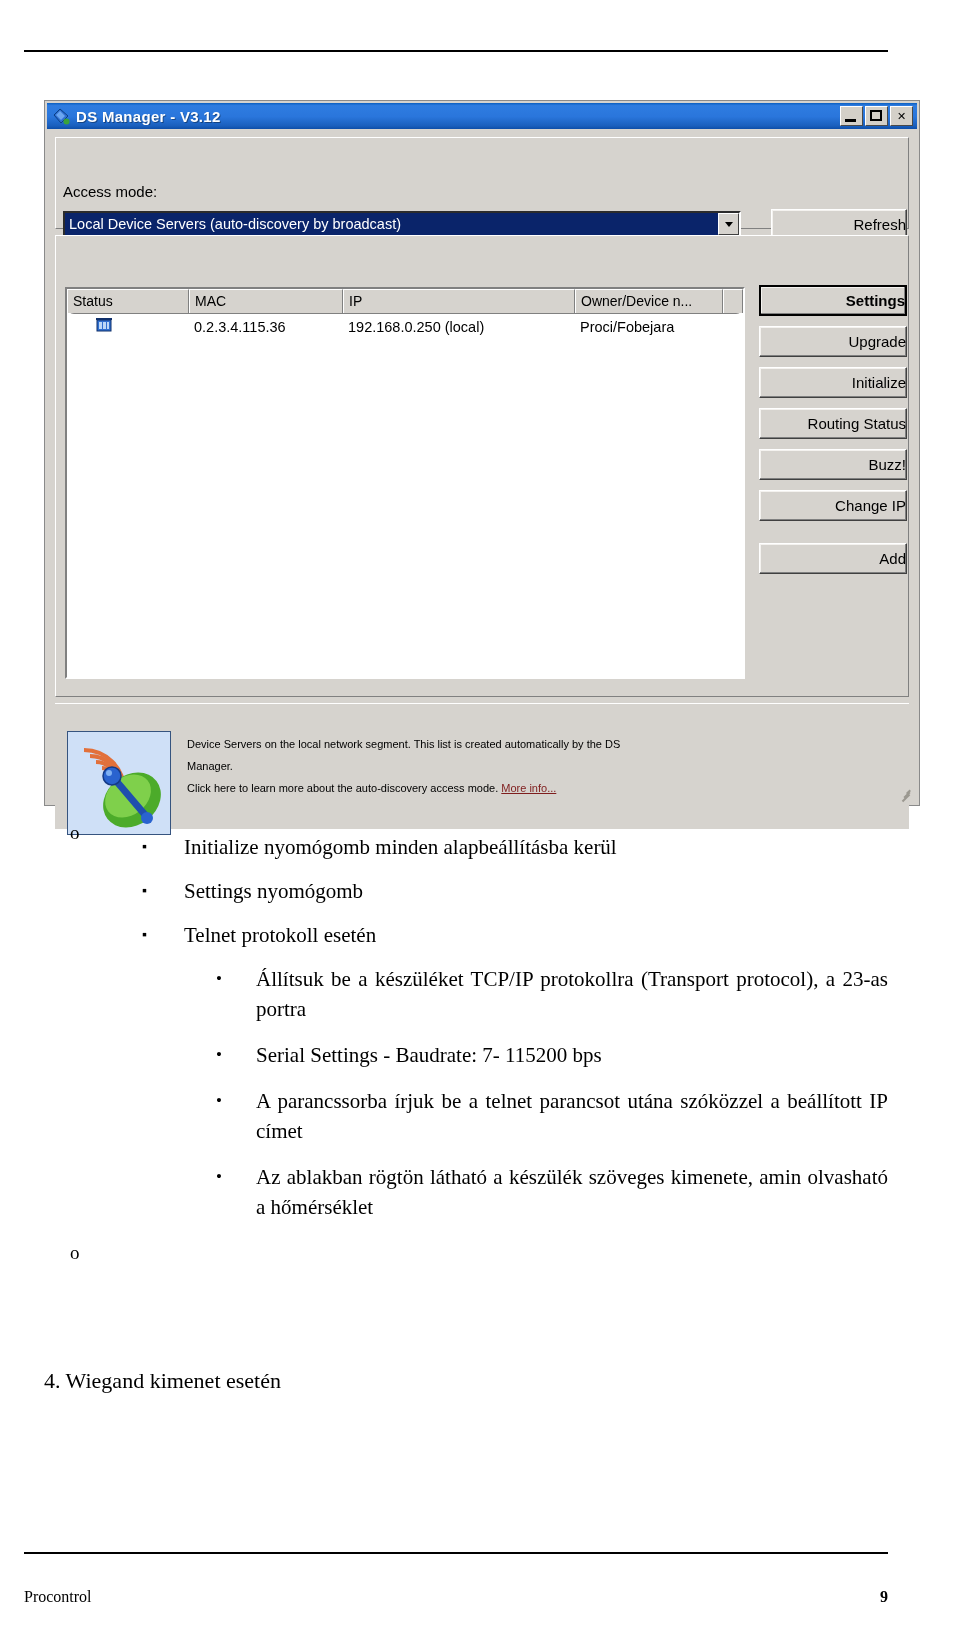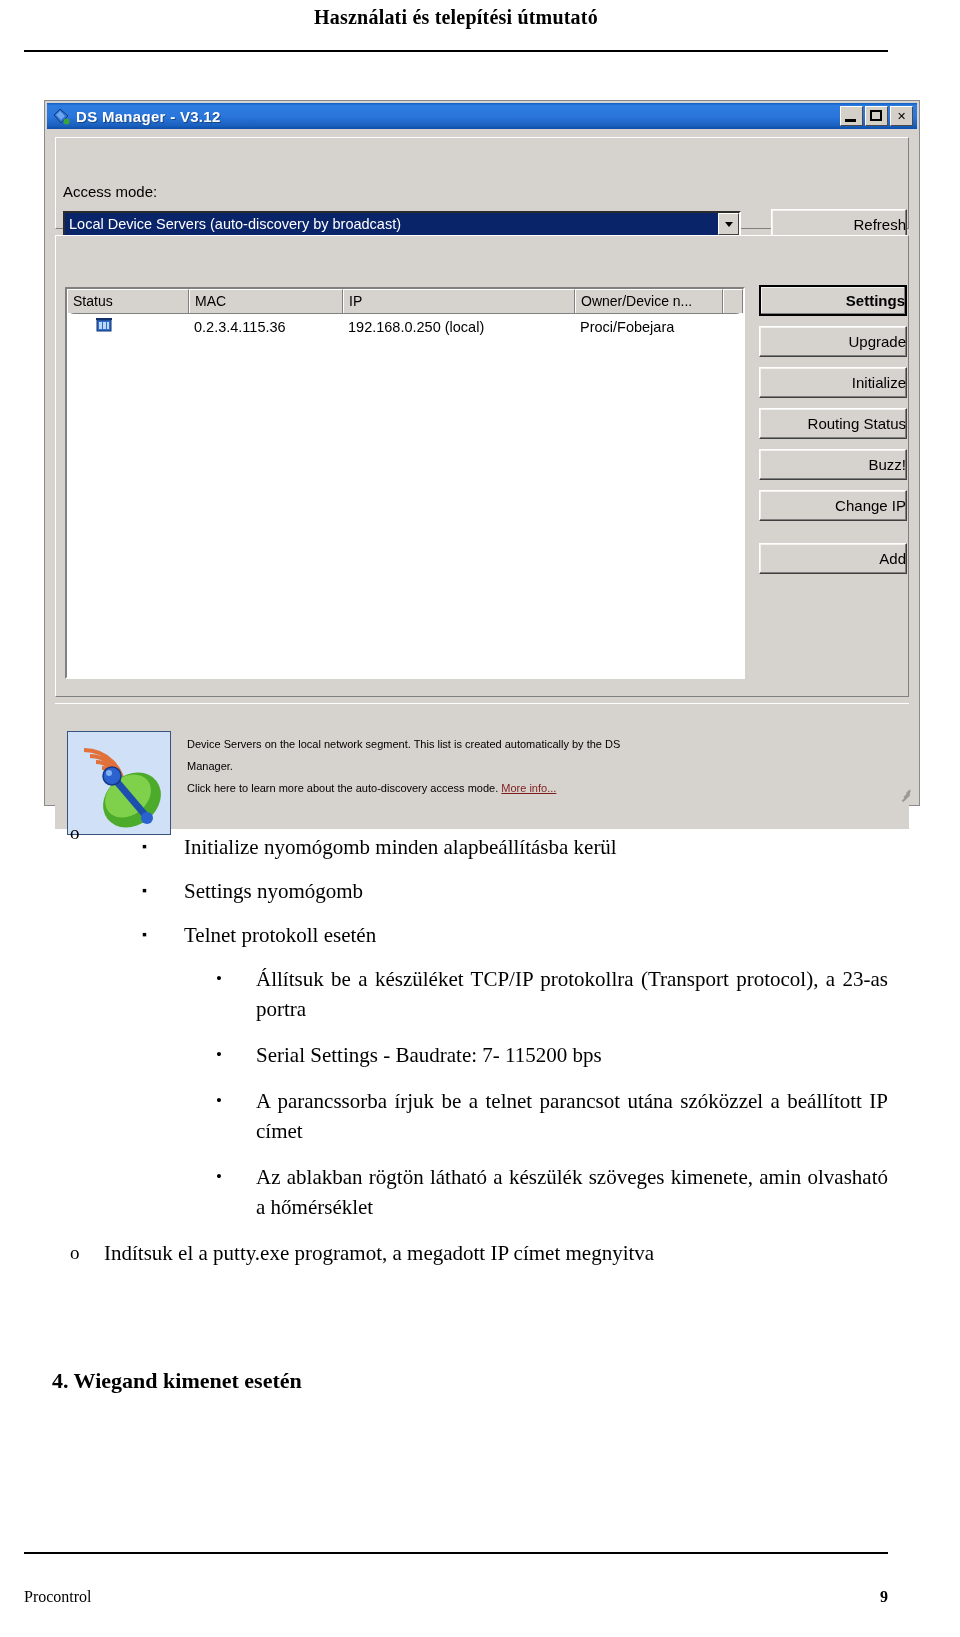--- a/index.html
+++ b/index.html
@@ -351,24 +351,24 @@
   .lvl1 .marker { left: -34px; }
   .lvl2 { margin-left: 184px; margin-right: 72px; }
   .lvl2 .marker { left: -42px; font-size: 14px; }
   .lvl3 { margin-left: 256px; margin-right: 72px; text-align: justify; }
   .lvl3 .marker { left: -40px; font-size: 17px; }
   .gap-s { margin-top: 14px; }
   .gap-m { margin-top: 16px; }
 
   .heading {
     position: absolute;
-    left: 52px;
+    left: 44px;
     top: 1368px;
     font-size: 22px;
-    font-weight: bold;
+    font-weight: normal;
     text-align: right;
   }
 
   
   .footer-rule {
     position: absolute;
     left: 24px; top: 1552px;
     width: 864px;
     height: 0;
     border-top: 2px solid #000;
@@ -380,21 +380,20 @@
     display: flex;
     justify-content: space-between;
     font-size: 16px;
   }
   .footer .pageno { font-weight: bold; }
 </style>
 </head>
 <body>
 
 <div class="doc-header">
-  <div class="doc-header-title">Használati és telepítési útmutató</div>
   <div class="doc-header-rule"></div>
 </div>
 
 <div class="win">
 
   <div class="win-titlebar">
     <span class="win-icon">
       <svg width="18" height="18" viewBox="0 0 18 18">
         <polygon points="2,8 8,2 16,9 9,16" fill="#2f6fd0" stroke="#0b3f85" stroke-width="1"></polygon>
         <polygon points="4,8 8,4 13,9 9,13" fill="#6ba6ef"></polygon>
@@ -539,21 +538,20 @@
     <span>A parancssorba írjuk be a telnet parancsot utána szóközzel a beállított IP címet</span>
   </div>
 
   <div class="li lvl3 gap-m">
     <span class="marker">•</span>
     <span>Az ablakban rögtön látható a készülék szöveges kimenete, amin olvasható a hőmérséklet</span>
   </div>
 
   <div class="li lvl1 gap-m">
     <span class="marker">o</span>
-    <span>Indítsuk el a putty.exe programot, a megadott IP címet megnyitva</span>
   </div>
 
 </div>
 
 <div class="heading">4. Wiegand kimenet esetén</div>
 
 <div class="footer-rule"></div>
 <div class="footer">
   <span>Procontrol</span>
   <span class="pageno">9</span>

